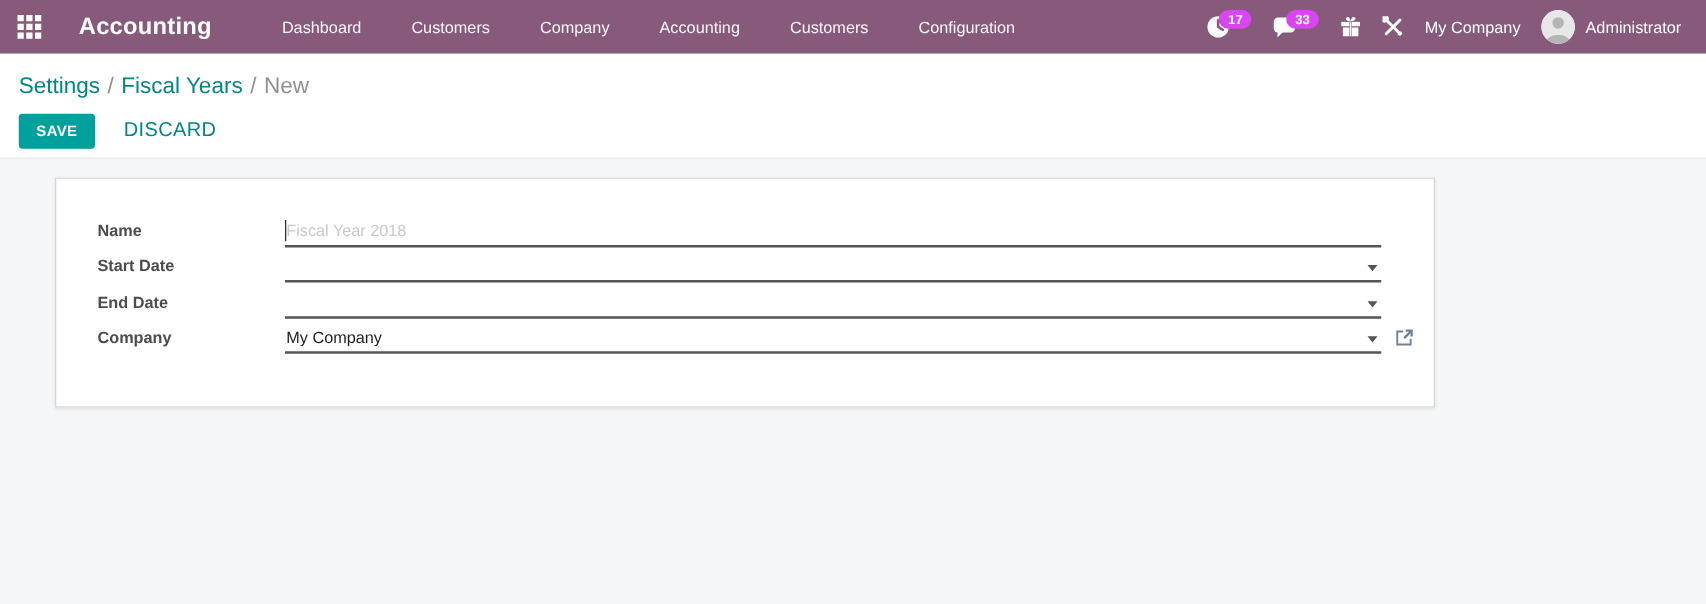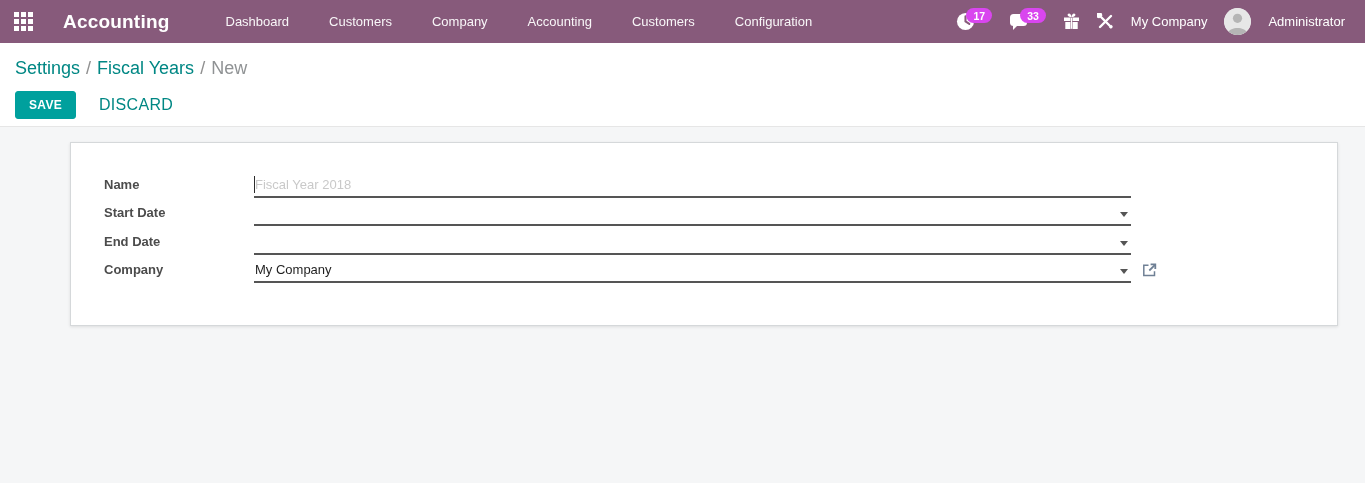--- a/index.html
+++ b/index.html
@@ -24,21 +24,21 @@
   .tray-badge {
     background:#d946ef; color:#fff; font-size:10.5px; font-weight:bold;
     border-radius:9px; padding:1.5px 7px; margin-left:-9px; transform:translateY(-6px);
     line-height:12px;
   }
   .tray-text { font-size:13px; color:#fff; white-space:nowrap; }
   .avatar {
     width:27px; height:27px; border-radius:50%; overflow:hidden; background:#e9e9e9;
     display:block;
   }
-  .user-item { gap:17px; }
+  .user-item { gap:8px; }
 
   
   .control-panel {
     background:#fff; height:84px; padding:14px 0 0 15px;
     border-bottom:1px solid #e6e6e6;
   }
   .breadcrumb { font-size:18px; line-height:22px; }
   .crumb-link { color:#008784; cursor:pointer; text-decoration:none; }
   .crumb-sep { color:#909090; margin:0 6px; }
   .crumb-active { color:#8f9294; }
@@ -50,21 +50,21 @@
   }
   .btn-discard {
     background:none; border:none; color:#008784; font-size:16px; font-weight:normal;
     margin-left:15px; letter-spacing:.3px; cursor:pointer; padding:6px 8px;
     font-family:"Liberation Sans", sans-serif;
   }
 
   
   .content { height:356px; background:#f5f6f7; padding-top:15px; }
   .sheet {
-    width:1268px; margin-left:70px; background:#fff;
+    width:1104px; margin-left:44px; background:#fff;
     border:1px solid #d5d8da; box-shadow:0 1px 3px rgba(0,0,0,.1);
     padding:26px 0 42px 0;
   }
   .form-row { display:flex; margin-left:33px; height:28.5px; align-items:flex-end; }
   .form-label {
     width:150px; font-size:13px; font-weight:bold; color:#4c4c4c; padding-bottom:6px;
     white-space:nowrap;
   }
   .form-field {
     width:877px; position:relative; border-bottom:2px solid #555;

